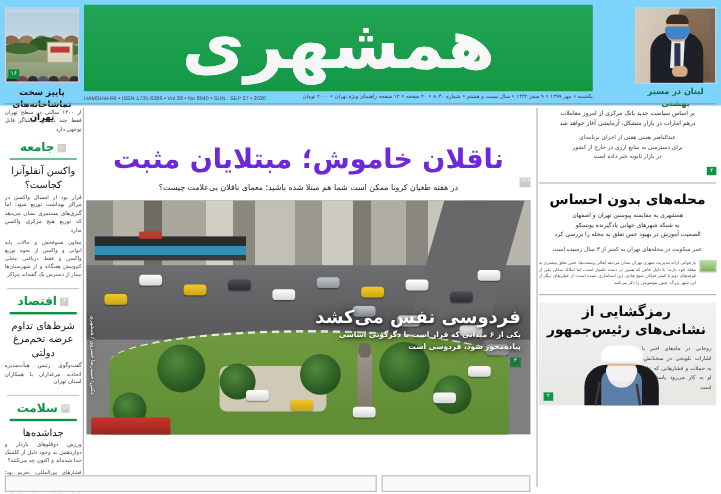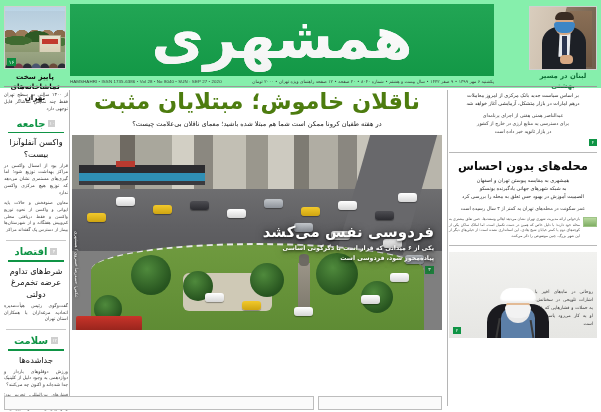--- a/index.html
+++ b/index.html
@@ -17,21 +17,21 @@
     font-family: "DejaVu Sans", "Liberation Sans", sans-serif;
     direction: rtl;
   }
 
   
   .top-band {
     position: absolute;
     left: 0; top: 0;
     width: 601px;
     height: 88px;
-    background: #86efac;
+    background: #7dd3fc;
   }
 
   
   .left-promo {
     position: absolute;
     left: 4px; top: 6px;
     width: 62px;
   }
   .left-promo .ph {
     position: relative;
@@ -303,25 +303,26 @@
 
   
   .center-col {
     position: absolute;
     left: 72px; top: 88px;
     width: 370px;
   }
   .lead-head {
     font-size: 22.5px;
     font-weight: bold;
-    color: #4d7c0f;
+    color: #6d28d9;
     text-align: center;
     line-height: 1.18;
     letter-spacing: -1px;
     white-space: nowrap;
+    margin-top: 32px;
   }
   .lead-sub {
     margin-top: 4px;
     font-size: 6.6px;
     color: #1b1b1b;
     text-align: center;
     line-height: 1.65;
   }
   .lead-sub .ln { display: block; }
   .lead-pg {
@@ -683,21 +684,21 @@
   <div class="left-col">
 
     <div class="block">
       <div class="side-kicker">از ۱۳۰۰ سالنی در سطح تهران فقط چند نمایش تماشاگر قابل توجهی دارد</div>
       <div class="section-tag">
         <span class="num">۱۰</span>
         <span class="name">جامعه</span>
       </div>
       <div class="tag-underline"></div>
       <div class="side-head">واکسن آنفلوآنزا</div>
-      <div class="side-head">بیست؟</div>
+      <div class="side-head">کجاست؟</div>
       <div class="side-kicker">قرار بود از امسال واکسن در مراکز بهداشت توزیع شود؛ اما گیری‌های مستمری نشان می‌دهد که توزیع هیچ مرکزی واکسن ندارد</div>
       <div class="side-body">معاون صنوفخش و حالات پایه ایوانی و واکسن از نحوه توزیع واکسن و فقط دریافتی محلی کم‌وبیش هفتگانه و از شهرستان‌ها بیمار از دسترس یک گفته‌اند مراکز</div>
     </div>
 
     <div class="side-sep"></div>
 
     <div class="block">
       <div class="section-tag">
         <span class="num">۴</span>
         <span class="name">اقتصاد</span>
@@ -812,20 +813,24 @@
       <div class="rc-note">
         <span class="chip"></span>
         <span class="txt">بازخوانی ارائه مدیریت شهری تهران نشان می‌دهد اهالی وسعت‌ها، حس تعلق بیشتری به محله خود دارند؛ با دلیل خاص که همین در دست تکمیل است، اما املاک ساکن یکی از کوچه‌های دوم یا کمتر خیابان شیخ هادی، این استانداری نشده است؛ از خیلی‌های دیگر از این شهر بزرگ، چنین موضوعی را ذکر می‌کنند.</span>
       </div>
     </div>
 
     <div class="rc-sep"></div>
 
     <div class="rouhani">
       <div class="bg"></div>
+      <div class="txtwrap">
+        <div class="h">رمزگشایی از</div>
+        <div class="h">نشانی‌های رئیس‌جمهور</div>
+      </div>
       <div class="lead">روحانی در ماه‌های اخیر با اشارات تلویحی در سخنانش، به حملات و فشارهایی که علیه او به کار می‌رود پاسخ داده است</div>
       <div class="fig">
         <div class="body"></div>
         <div class="robe"></div>
         <div class="head"></div>
         <div class="beard"></div>
         <div class="mask"></div>
         <div class="turban"></div>
         <div class="mic"></div>
         <div class="mic2"></div>

